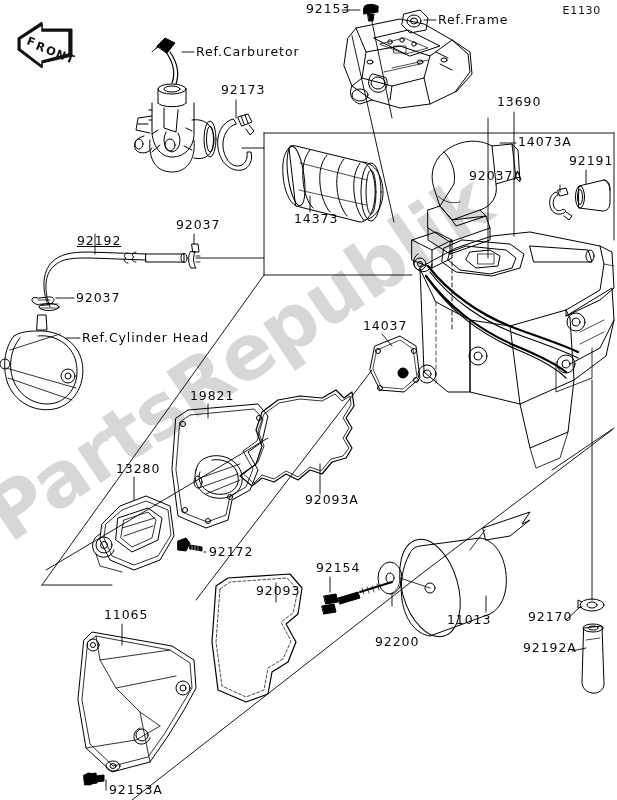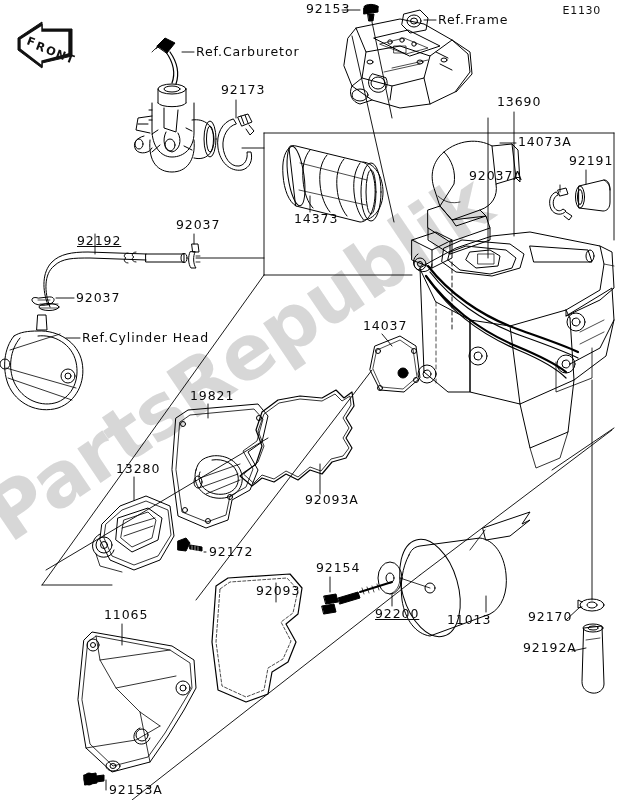--- a/index.html
+++ b/index.html
@@ -553,20 +553,20 @@
   <div class="lbl" style="left:77px;  top:235px;text-decoration:underline;">92192</div>
   <div class="lbl" style="left:176px; top:219px;">92037</div>
   <div class="lbl" style="left:76px;  top:292px;">92037</div>
   <div class="lbl" style="left:363px; top:320px;">14037</div>
   <div class="lbl" style="left:190px; top:390px;">19821</div>
   <div class="lbl" style="left:305px; top:494px;">92093A</div>
   <div class="lbl" style="left:116px; top:463px;">13280</div>
   <div class="lbl" style="left:209px; top:546px;">92172</div>
   <div class="lbl" style="left:256px; top:568px;margin-top:17px;">92093</div>
   <div class="lbl" style="left:316px; top:562px;">92154</div>
-  <div class="lbl" style="left:375px; top:608px;text-decoration:underline;">92200</div>
+  <div class="lbl" style="left:375px; top:636px;">92200</div>
   <div class="lbl" style="left:447px; top:614px;">11013</div>
   <div class="lbl" style="left:528px; top:611px;">92170</div>
   <div class="lbl" style="left:523px; top:642px;">92192A</div>
   <div class="lbl" style="left:104px; top:609px;">11065</div>
   <div class="lbl" style="left:109px; top:784px;">92153A</div>
 
 </div>
 
 </body></html>

